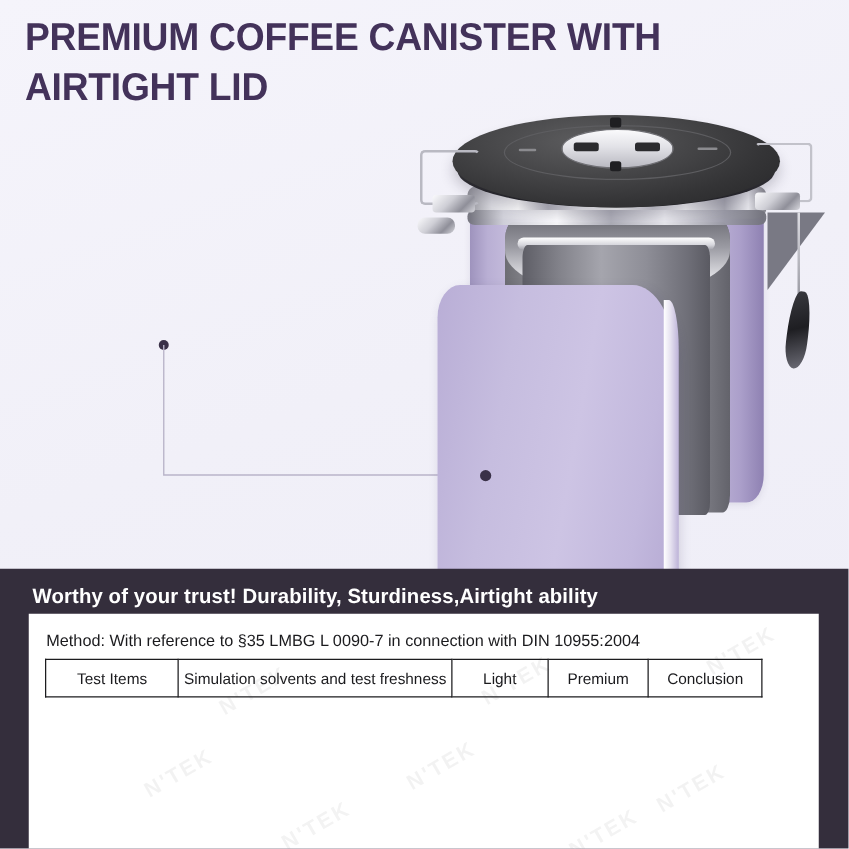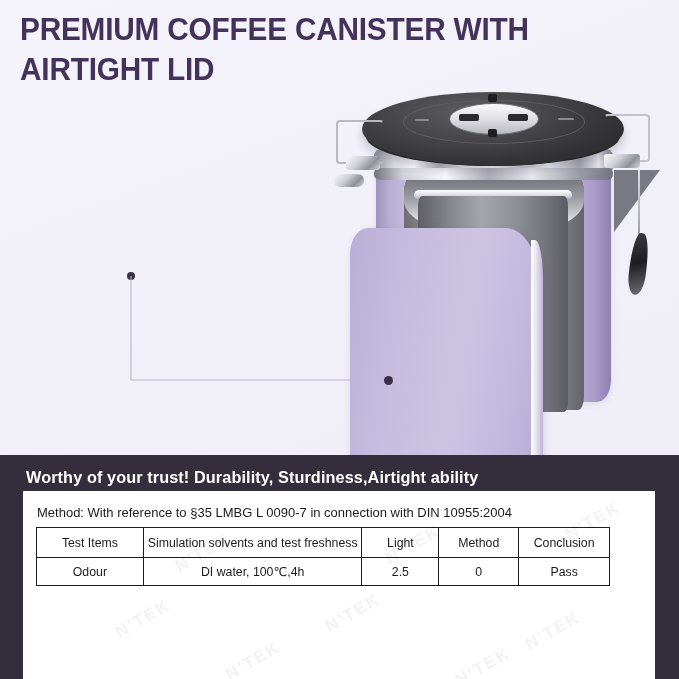--- a/index.html
+++ b/index.html
@@ -241,28 +241,21 @@
     <span class="wm" style="left:430px;top:166px;">N'TEK</span>
 
     <div class="method">Method: With reference to §35 LMBG L 0090-7 in connection with DIN 10955:2004</div>
 
     <table class="spec">
       <tbody>
           <tr class="hdr">
         <td class="c1">Test Items</td>
         <td class="c2">Simulation solvents and test freshness</td>
         <td class="c3">Light</td>
-        <td class="c4">Method</td>
+        <td class="c4">Premium</td>
         <td class="c5">Conclusion</td>
-      </tr>
-      <tr>
-        <td class="c1">Odour</td>
-        <td class="c2">DI water, 100℃,4h</td>
-        <td class="c3">2.5</td>
-        <td class="c4">0</td>
-        <td class="c5">Pass</td>
       </tr>
     </tbody>
       </table>
 
   </div>
 
 </div>
 
 </body></html>

